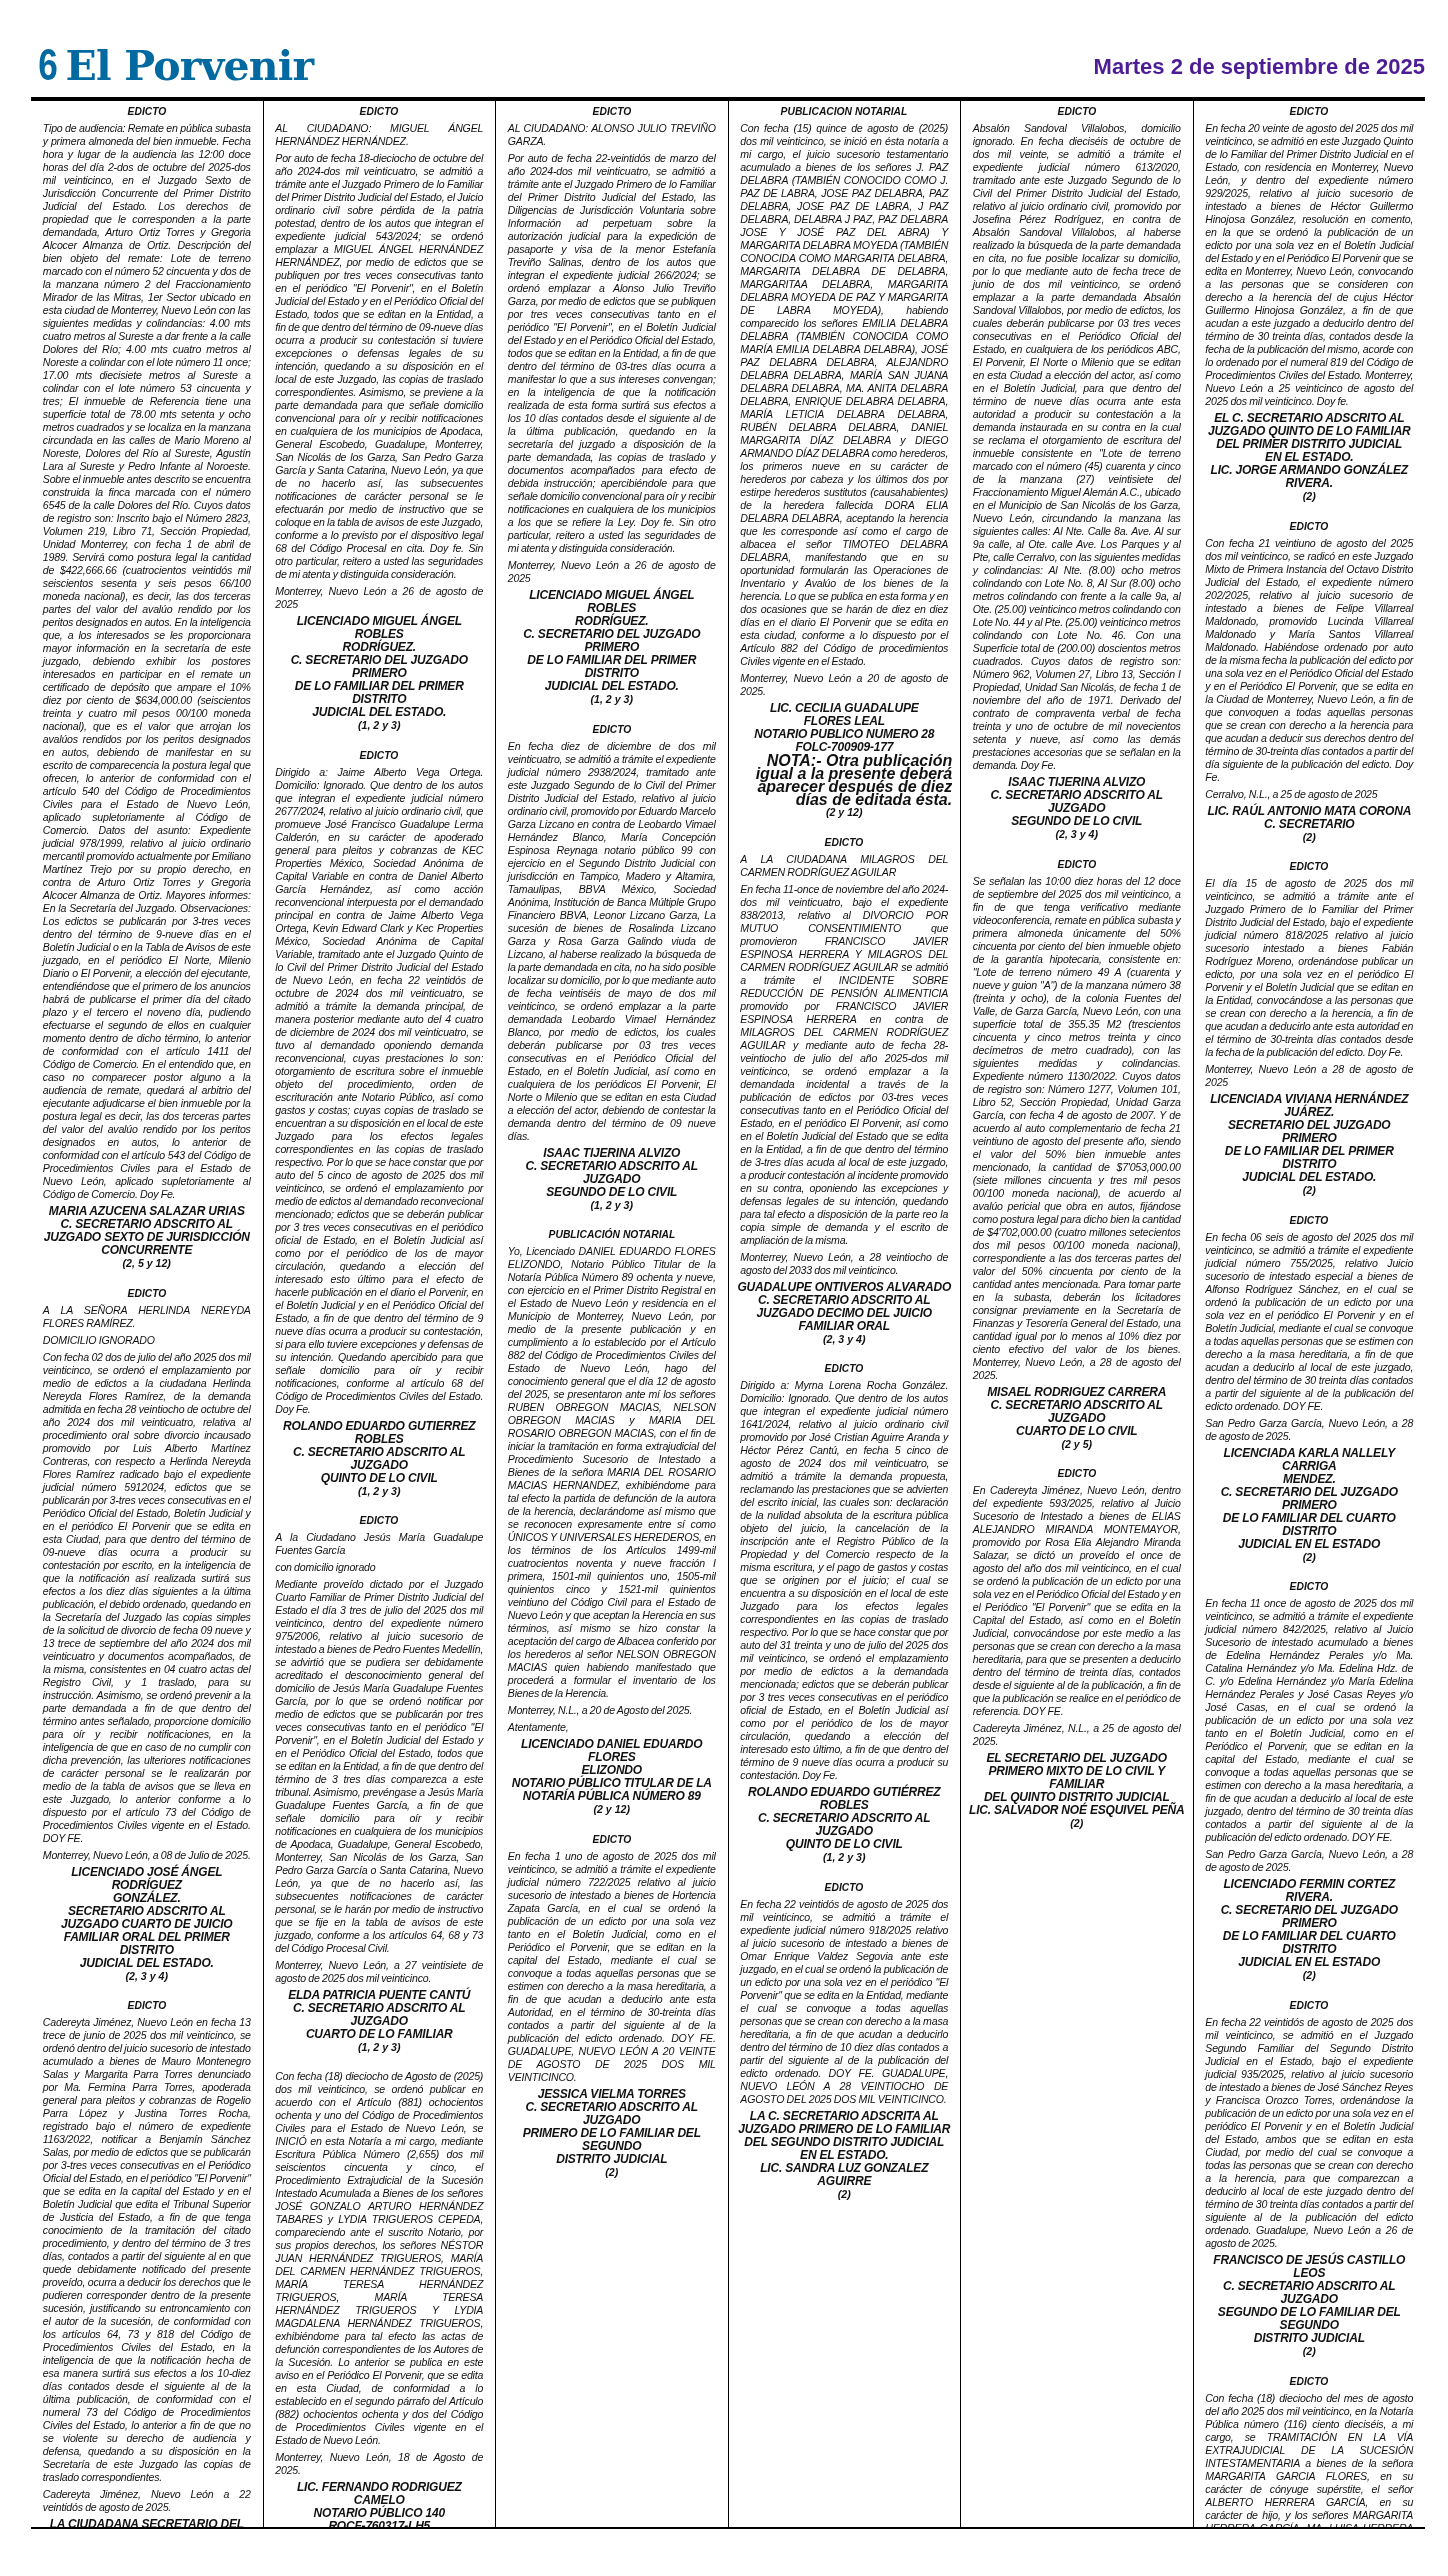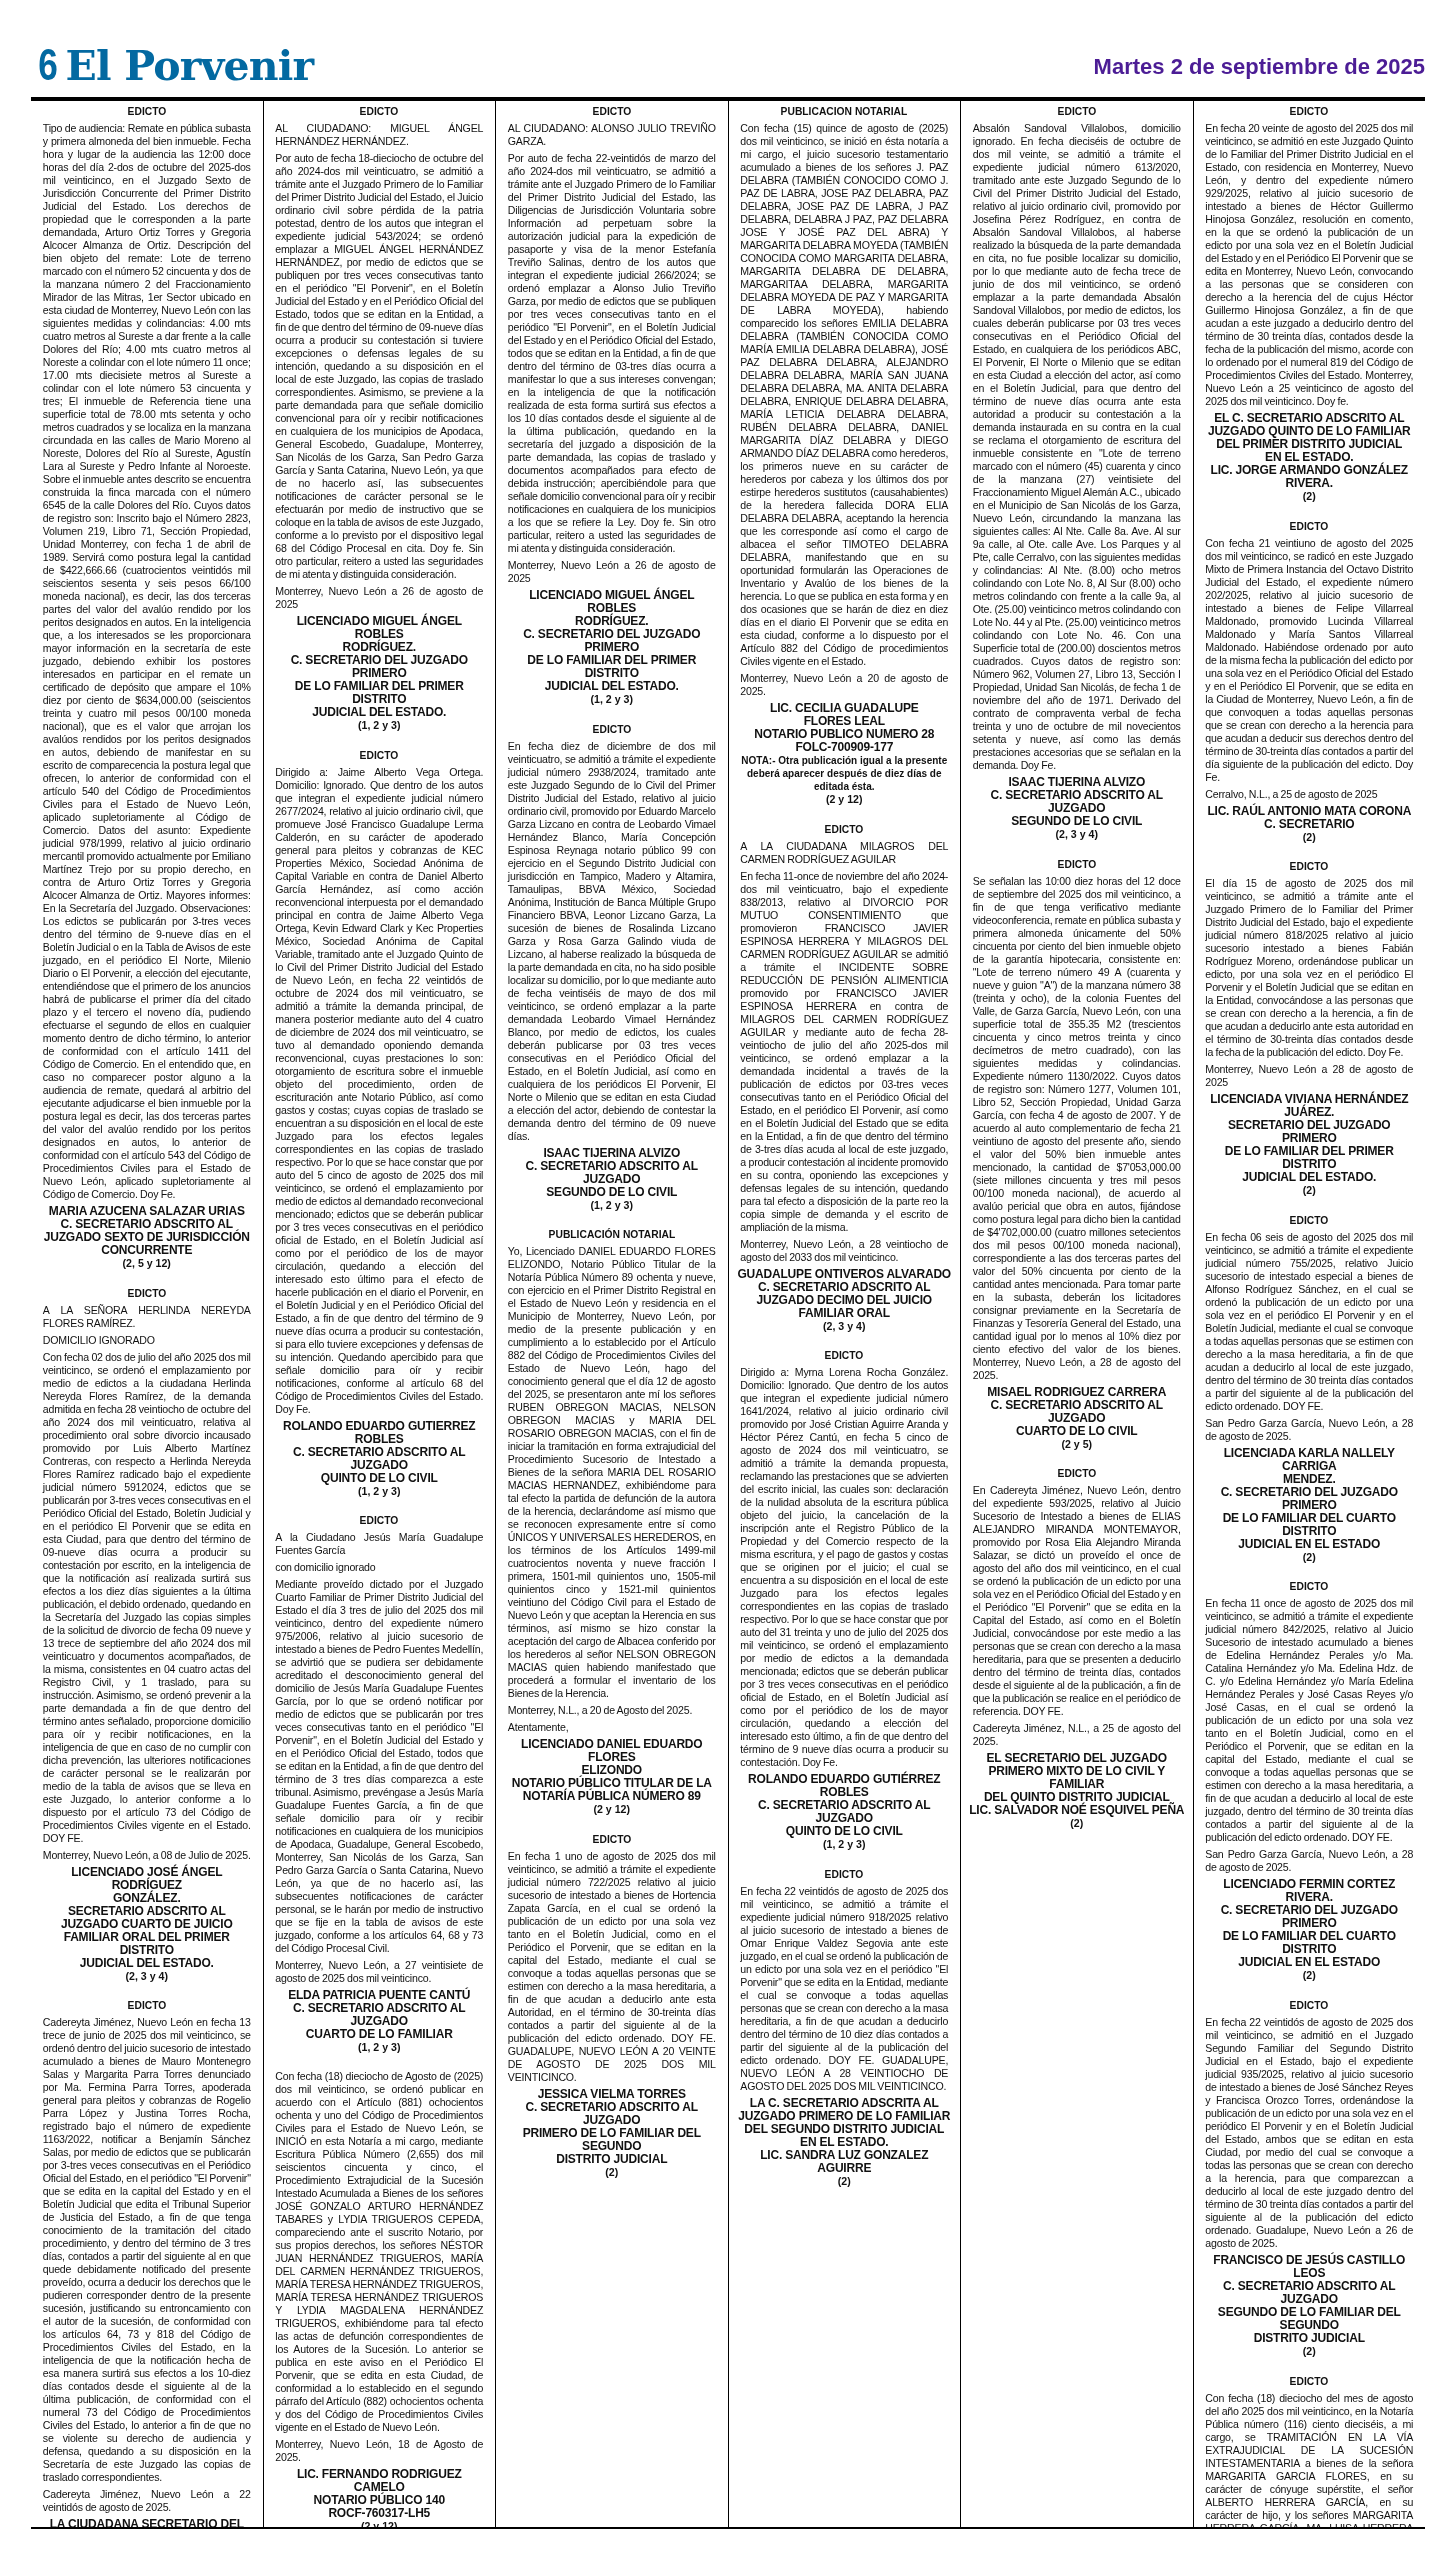--- a/index.html
+++ b/index.html
@@ -4,30 +4,30 @@
 <style>
   html,body{margin:0;padding:0;background:#fff;}
   body{width:1449px;height:2576px;position:relative;overflow:hidden;color:#111;font-family:"Liberation Sans",sans-serif;}
   .masthead{position:absolute;left:31px;top:41px;width:1394px;height:55px;}
   .logo{position:absolute;left:4.7px;top:0;font-family:"DejaVu Serif","Liberation Serif",serif;font-weight:900;font-size:41px;letter-spacing:-0.8px;line-height:48px;color:#0369a1;}
   .logo .pnum{font-family:"Liberation Sans",sans-serif;font-weight:700;font-size:44px;margin-right:6.2px;transform:scaleX(.8);display:inline-block;}
   .date{position:absolute;right:0;top:12.5px;font-weight:700;font-size:22px;color:#4c1d95;}
   .rule-top{position:absolute;left:31px;top:97px;width:1394px;height:3.9px;background:#000;}
   .rule-bottom{position:absolute;left:31px;top:2527px;width:1394px;height:2.3px;background:#000;}
   .columns{position:absolute;left:31px;top:101px;width:1394px;height:2426px;display:flex;}
-  .col{flex:1 1 0;padding:3.1px 7.8px 0 7.8px;box-sizing:border-box;border-right:1.6px solid #000;overflow:hidden;}
+  .col{flex:1 1 0;padding:3.1px 7.8px 0 7.8px;box-sizing:border-box;border-right:1.6px solid #000;overflow:hidden;font-style:italic;}
   .col:last-child{border-right:none;}
   .notice{margin-bottom:15.6px;}
   .notice-title{text-align:center;font-weight:700;font-size:11.7px;line-height:14px;transform:scaleX(.88);}
   .notice-body{font-size:10.6px;line-height:13px;text-align:justify;letter-spacing:-0.2px;word-spacing:-0.4px;hyphens:auto;}
   .notice-body p{margin:4px;}
   .sig{text-align:center;font-weight:700;font-size:12px;line-height:13px;letter-spacing:-0.2px;}
   .sig div{margin:0;}
   .pubcode{text-align:center;font-weight:700;font-size:10.6px;line-height:13px;}
-  .note{text-align:center;font-weight:700;font-size:10px;line-height:13px;}
+  .note{text-align:right;font-weight:700;font-size:16px;line-height:13px;}
 </style>
 </head>
 <body>
 
 <header class="masthead">
   <div class="logo"><span class="pnum">6</span><span>El Porvenir</span></div>
   <div class="date">Martes 2 de septiembre de 2025</div>
 </header>
 <div class="rule-top"></div>
 

